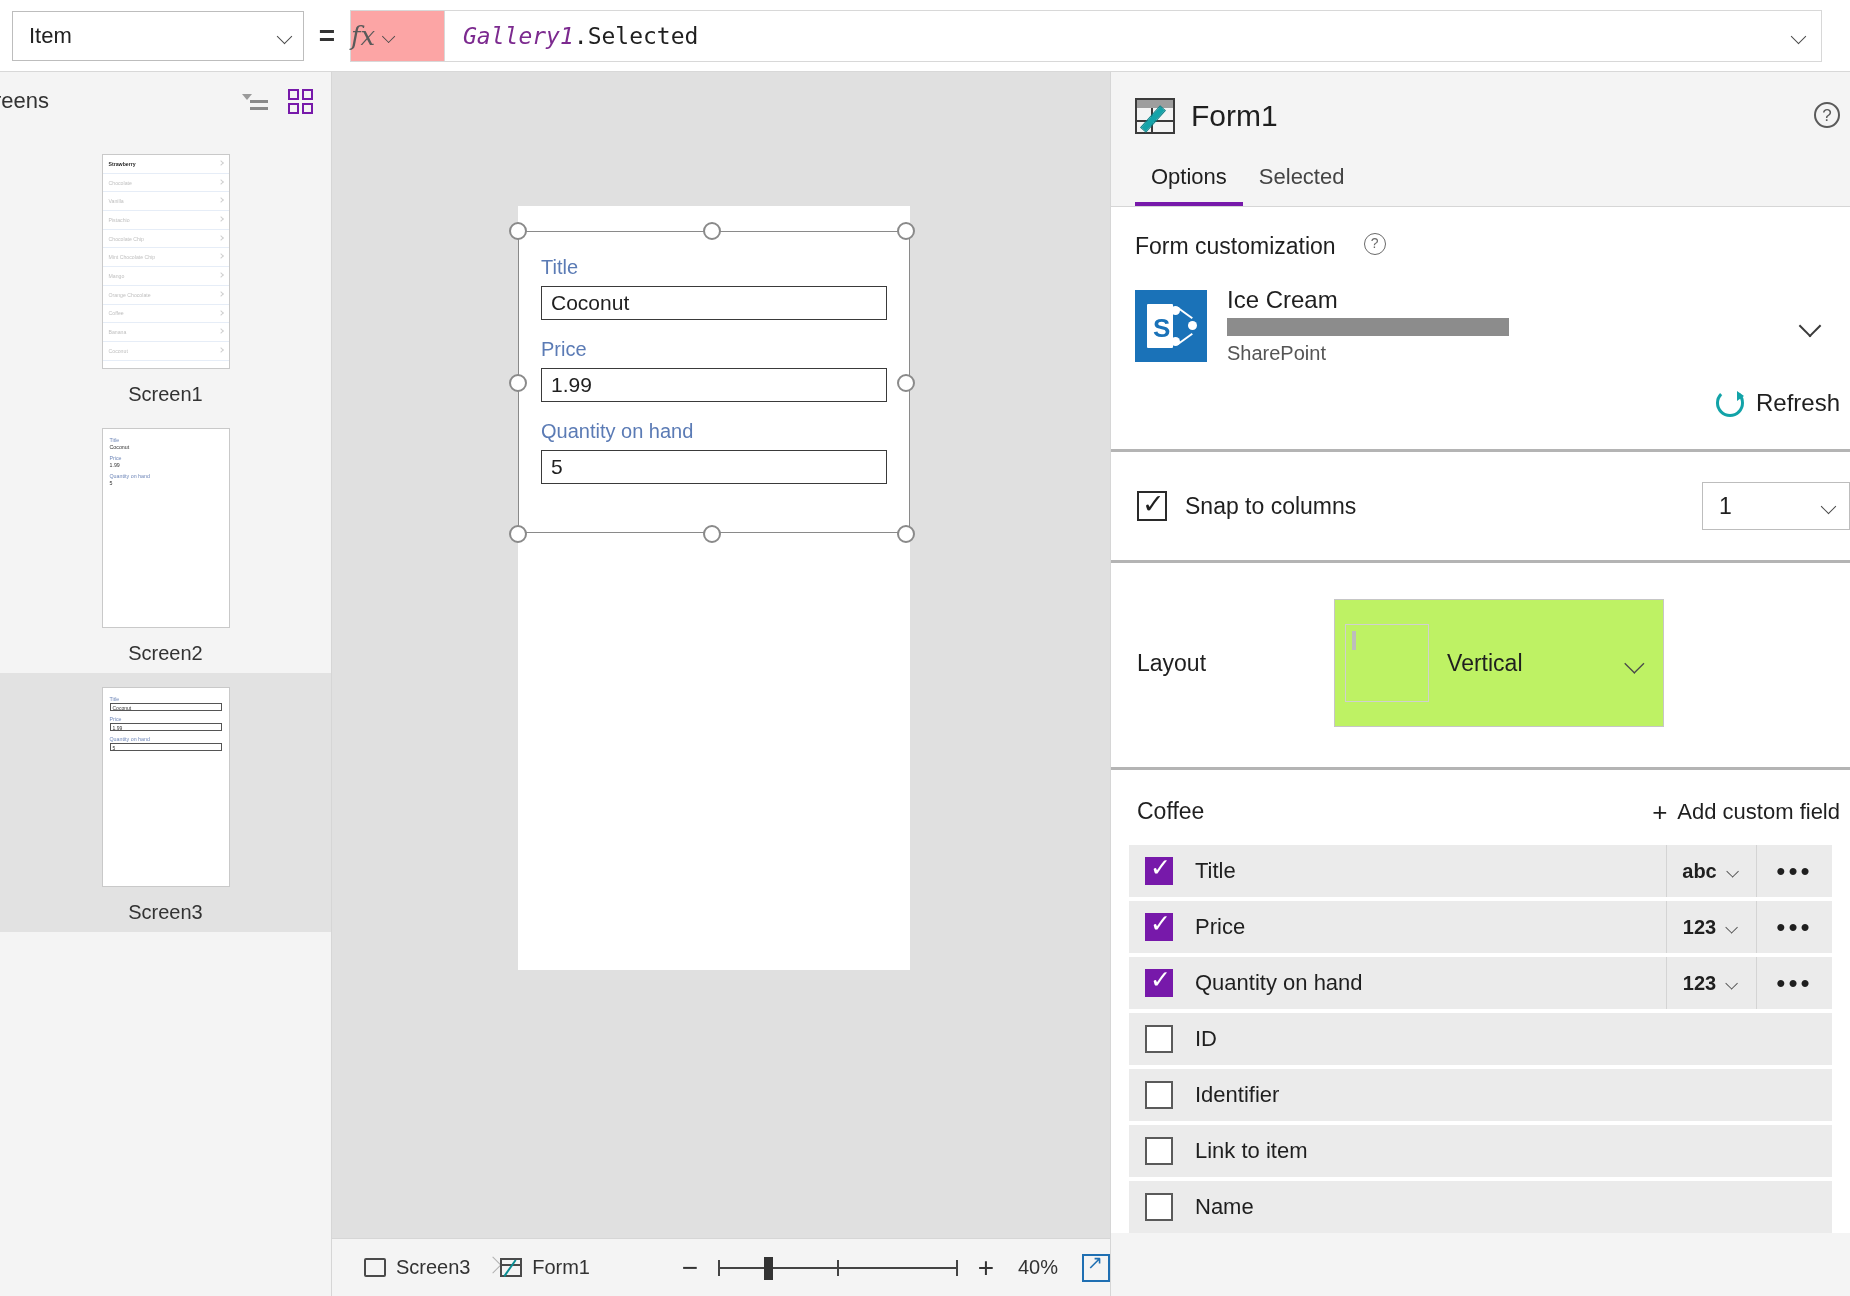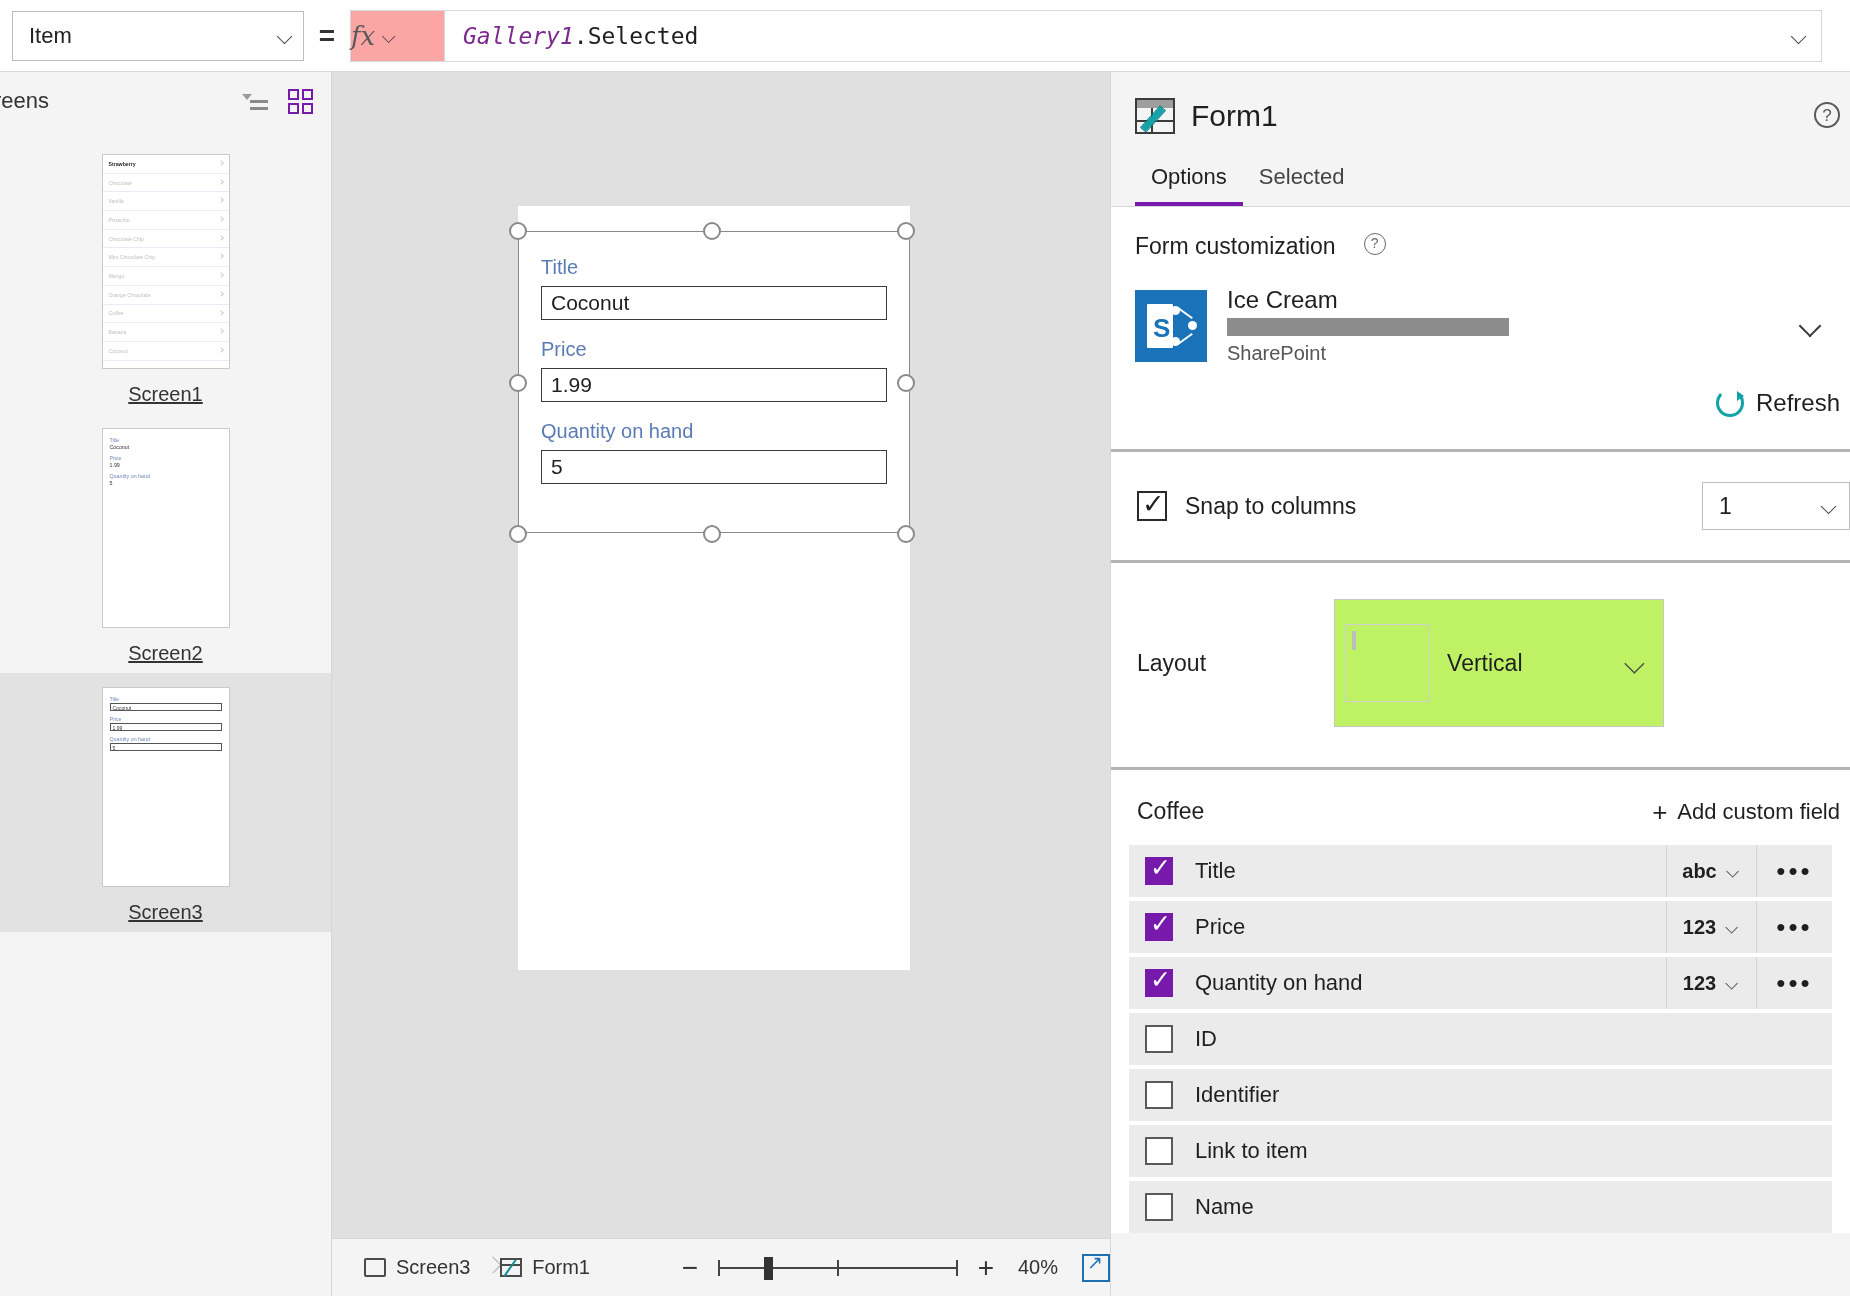--- a/index.html
+++ b/index.html
@@ -76,21 +76,21 @@
   .screens { padding-top: 10px; }
   .screen-item { padding: 14px 0 8px 0; }
   .screen-item.selected { background: #e2e2e2; }
   .thumb {
     width: 128px; background: #fff; border: 1px solid #c9c9c9;
     margin: 0 auto; position: relative; overflow: hidden;
   }
   .thumb.t1 { height: 215px; }
   .thumb.t2 { height: 200px; }
   .thumb.t3 { height: 200px; }
-  .screen-label { text-align: center; font-size: 20px; color: #333; margin-top: 14px; text-decoration: underline; }
+  .screen-label { text-align: center; font-size: 20px; color: #333; margin-top: 14px; }
 
   .g-row {
     height: 18.7px; border-bottom: 1px solid #e6edf7; position: relative;
     padding: 0 6px; display: flex; align-items: center;
   }
   .g-row span { font-size: 5.2px; color: #bfbfbf; }
   .g-row.first span { color: #2b2b2b; font-weight: 700; }
   .g-row .car {
     position: absolute; right: 6px; top: 6px; width: 4px; height: 4px;
     border-right: 0.8px solid #cfcfcf; border-top: 0.8px solid #cfcfcf;

